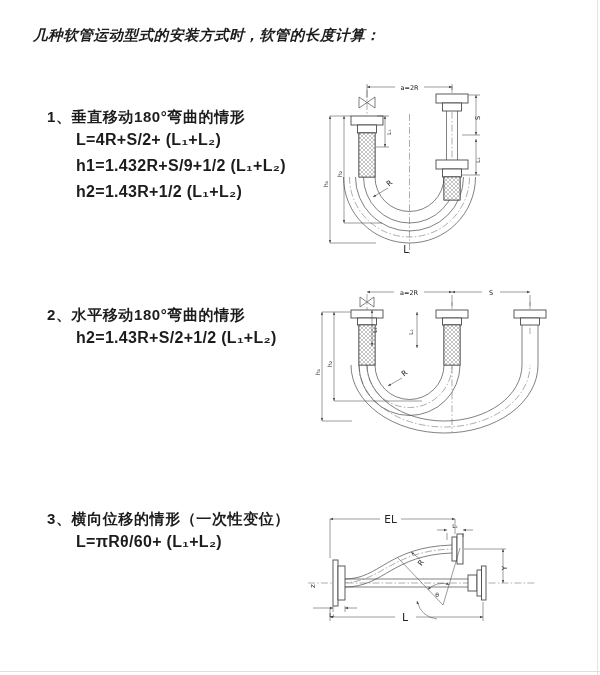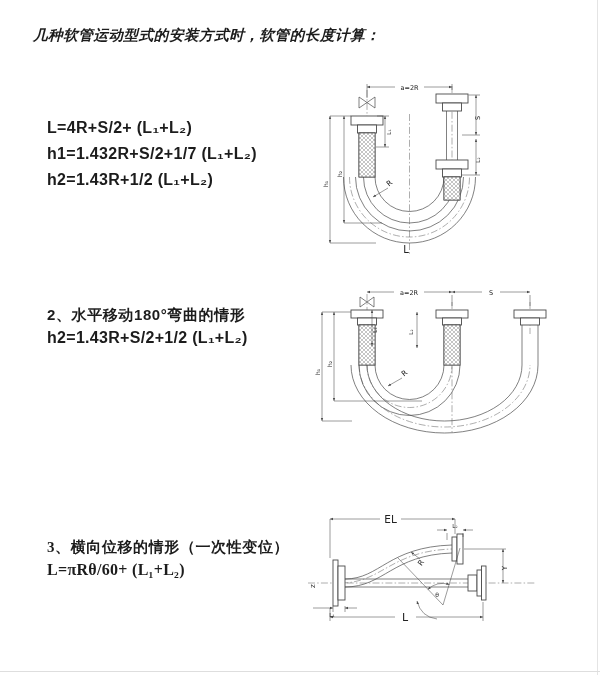--- a/index.html
+++ b/index.html
@@ -8,48 +8,49 @@
     background:#ffffff;color:#1c1c1c;
     font-family:"Liberation Sans","DejaVu Sans",sans-serif;
   }
   .page-title{
     position:absolute;left:33px;top:26px;
     font-size:14.5px;font-weight:700;letter-spacing:.6px;font-style:italic;
   }
   .section{position:absolute;left:47px;}
   .sec-heading{font-size:15px;font-weight:700;letter-spacing:.6px;}
   .formula{
-    font-size:16px;line-height:26px;font-weight:600;
+    margin-left:29px;font-size:16px;line-height:26px;font-weight:600;
     letter-spacing:.3px;white-space:pre;
   }
   .formula:first-of-type{margin-top:7px;}
   #sec1{top:108px;}
   #sec2{top:306px;}
-  #sec3{top:538px;font-family:Liberation Serif, serif;}
+  #sec3{top:510px;}
   .diagram{position:absolute;}
   #dia1{left:318px;top:72px;}
   #dia2{left:312px;top:282px;}
   #dia3{left:300px;top:500px;}
   svg{display:block;font-family:"DejaVu Sans",sans-serif;}
   .gt{fill:none;stroke:#4a4a4a;stroke-width:0.7;}
   .w{fill:#ffffff;stroke:#4a4a4a;stroke-width:0.9;}
   .d{fill:none;stroke:#4a4a4a;stroke-width:0.55;}
   .c{fill:none;stroke:#6a6a6a;stroke-width:0.55;stroke-dasharray:7 2.2 1.5 2.2;}
   .lbl{fill:#222;stroke:none;}
   .edge-r{position:absolute;left:597px;top:0;width:1px;height:675px;background:#e4e4e4;}
   .edge-b{position:absolute;left:0;top:671px;width:600px;height:1px;background:#dedede;}
 </style>
 </head>
 <body>
 
 <div class="page-title">几种软管运动型式的安装方式时，软管的长度计算：</div>
 
 <div class="section" id="sec1">
+  <div class="sec-heading">1、垂直移动180°弯曲的情形</div>
   <div class="formula">L=4R+S/2+ (L₁+L₂)</div>
-  <div class="formula">h1=1.432R+S/2+1/7 (L₁+L₂)</div>
+  <div class="formula">h1=1.432R+S/9+1/2 (L₁+L₂)</div>
   <div class="formula">h2=1.43R+1/2 (L₁+L₂)</div>
 </div>
 
 <div class="section" id="sec2">
   <div class="sec-heading">2、水平移动180°弯曲的情形</div>
   <div class="formula">h2=1.43R+S/2+1/2 (L₁+L₂)</div>
 </div>
 
 <div class="section" id="sec3">
   <div class="sec-heading">3、横向位移的情形（一次性变位）</div>

